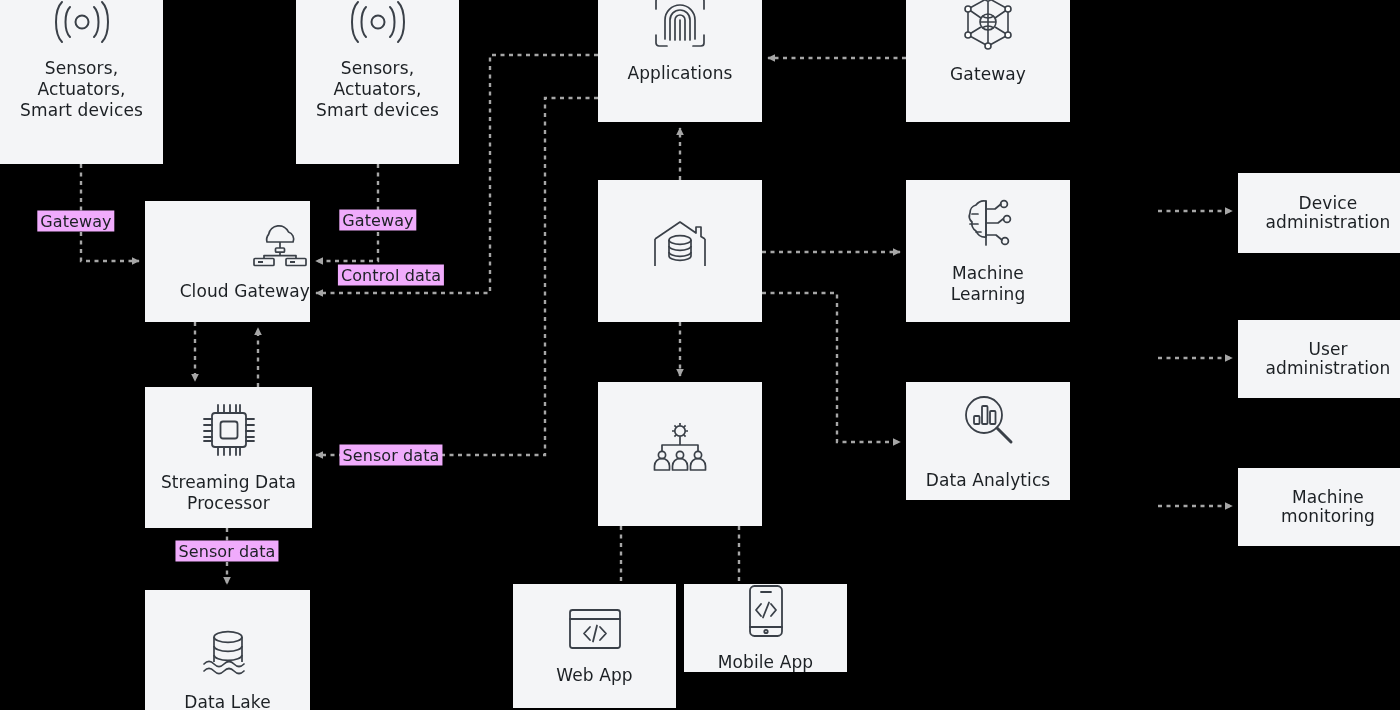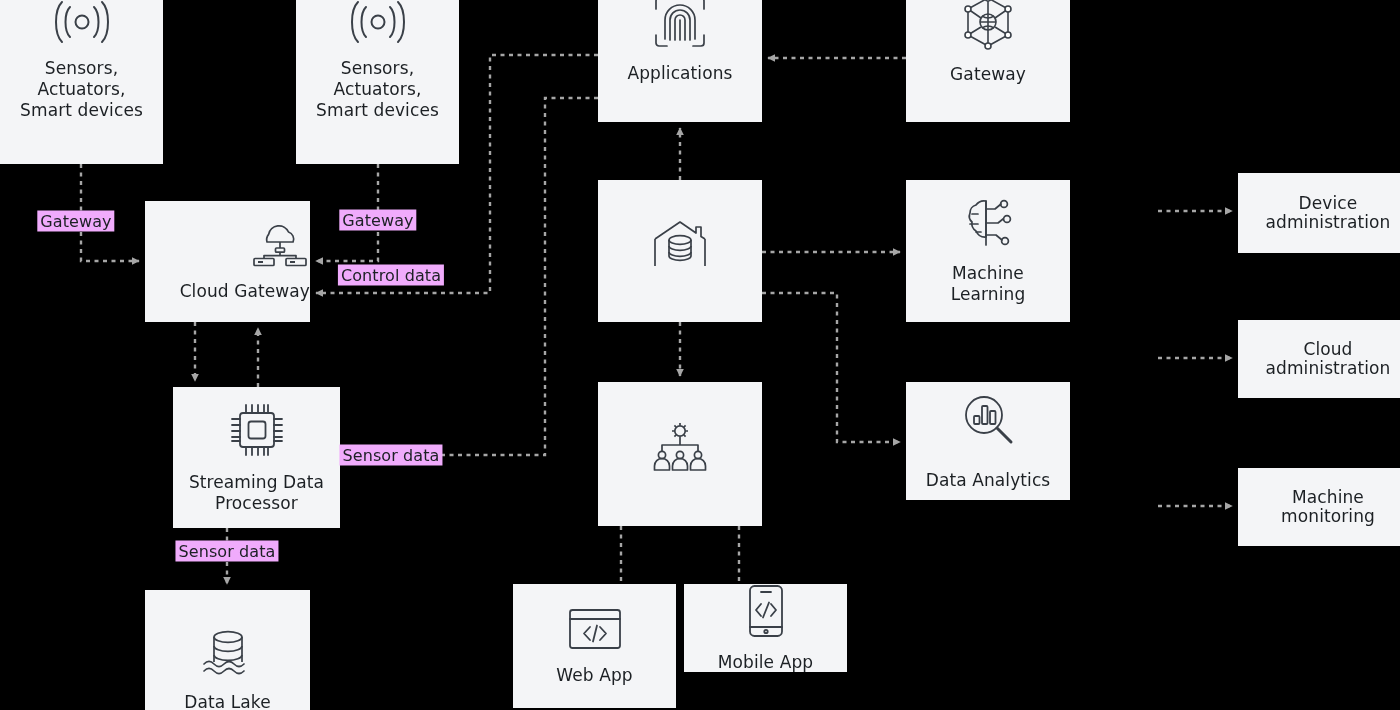--- a/index.html
+++ b/index.html
@@ -179,21 +179,21 @@
       <path d="M26 4 V48"></path>
       <path d="M12 17 h6 M10 27 h8 M16 35 h5"></path>
       <path d="M26 12 h9 l6-5 M26 26 h12 l5-4 M26 38 h10 l6 5"></path>
       <circle cx="44" cy="7" r="3.4"></circle>
             <circle cx="47" cy="22" r="3.4"></circle>
             <circle cx="45" cy="44" r="3.4"></circle>
     </svg></span>
         <div class="node-label">Machine
 Learning</div>
       </div>
-      <div class="node" style="left: 145px; top: 387px; width: 167px; height: 141px; margin-left: 28px;">
+      <div class="node" style="left: 145px; top: 387px; width: 167px; height: 141px;">
         <span class="icon"><svg width="56" height="56" viewBox="0 0 56 56" fill="none" stroke="#3a4048" stroke-width="1.8" stroke-linecap="round">
       <rect x="11" y="11" width="34" height="34" rx="3"></rect>
       <rect x="19.5" y="19.5" width="17" height="17" rx="2.5"></rect>
       <path d="M17 11 V3 M23 11 V3 M29 11 V3 M35 11 V3 M39 11 V3"></path>
       <path d="M17 45 V53 M23 45 V53 M29 45 V53 M35 45 V53 M39 45 V53"></path>
       <path d="M11 17 H3 M11 23 H3 M11 29 H3 M11 35 H3 M11 39 H3"></path>
       <path d="M45 17 H53 M45 23 H53 M45 29 H53 M45 35 H53 M45 39 H53"></path>
     </svg></span>
         <div class="node-label">Streaming Data
 Processor</div>
@@ -248,21 +248,21 @@
       <circle cx="19" cy="47.5" r="1.7"></circle>
       <path d="M14 20 L9 26 L14 32 M24 20 L29 26 L24 32 M22 18.5 L16 33.5"></path>
     </svg></span>
         <div class="node-label">Mobile App</div>
       </div>
       <div class="node text-only" style="left: 1238px; top: 173px; width: 180px; height: 80px;">
         <div class="node-label">Device
 administration</div>
       </div>
       <div class="node text-only" style="left: 1238px; top: 320px; width: 180px; height: 78px;">
-        <div class="node-label">Cloud
+        <div class="node-label">User
 administration</div>
       </div>
       <div class="node text-only" style="left: 1238px; top: 468px; width: 180px; height: 78px;">
         <div class="node-label">Machine
 monitoring</div>
       </div>
     </div>
   <div id="labels-layer">
       <div class="edge-label" style="left: 76px; top: 221px;">Gateway</div>
       <div class="edge-label" style="left: 378px; top: 220px;">Gateway</div>

